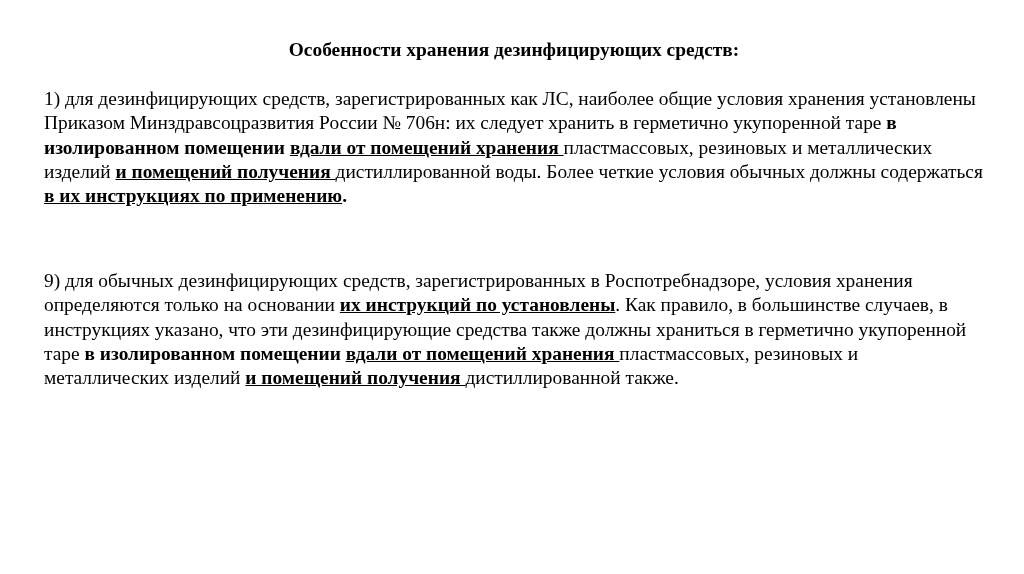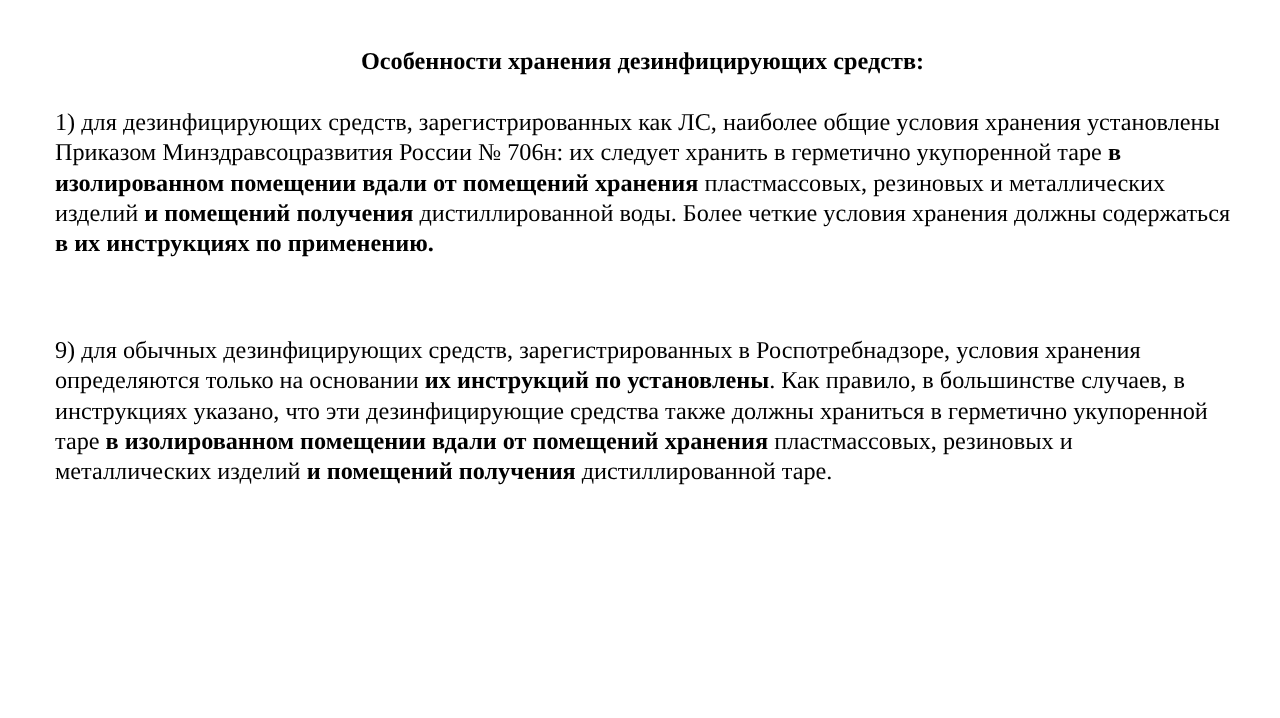--- a/index.html
+++ b/index.html
@@ -27,30 +27,30 @@
     margin: 0 0 24.4px 0;
   }
   .para {
     margin: 0;
     white-space: pre-wrap;
   }
   .para + .para {
     margin-top: 60px;
   }
   .b { font-weight: bold; }
-  .u { }
+  .u { text-decoration: underline; }
 </style>
 </head>
 <body>
 
 <div class="doc">
   <div class="title">Особенности хранения дезинфицирующих средств:</div>
   <p class="para"><span class="">1) для дезинфицирующих средств, зарегистрированных как ЛС, наиболее общие условия хранения установлены
 Приказом Минздравсоцразвития России № 706н: их следует хранить в герметично укупоренной таре </span><span class="b ">в
 изолированном помещении </span><span class="b u">вдали от помещений хранения </span><span class="">пластмассовых, резиновых и металлических
-изделий </span><span class="b u">и помещений получения </span><span class="">дистиллированной воды. Более четкие условия хранения должны содержаться
+изделий </span><span class="b u">и помещений получения </span><span class="">дистиллированной воды. Более четкие условия обычных должны содержаться
 </span><span class="b u">в их инструкциях по применению</span><span class="b ">.</span></p>
   <p class="para"><span class="">9) для обычных дезинфицирующих средств, зарегистрированных в Роспотребнадзоре, условия хранения
 определяются только на основании </span><span class="b u">их инструкций по установлены</span><span class="">. Как правило, в большинстве случаев, в
 инструкциях указано, что эти дезинфицирующие средства также должны храниться в герметично укупоренной
 таре </span><span class="b ">в изолированном помещении </span><span class="b u">вдали от помещений хранения </span><span class="">пластмассовых, резиновых и
-металлических изделий </span><span class="b u">и помещений получения </span><span class="">дистиллированной таре.</span></p>
+металлических изделий </span><span class="b u">и помещений получения </span><span class="">дистиллированной также.</span></p>
 </div>
 
 </body></html>

